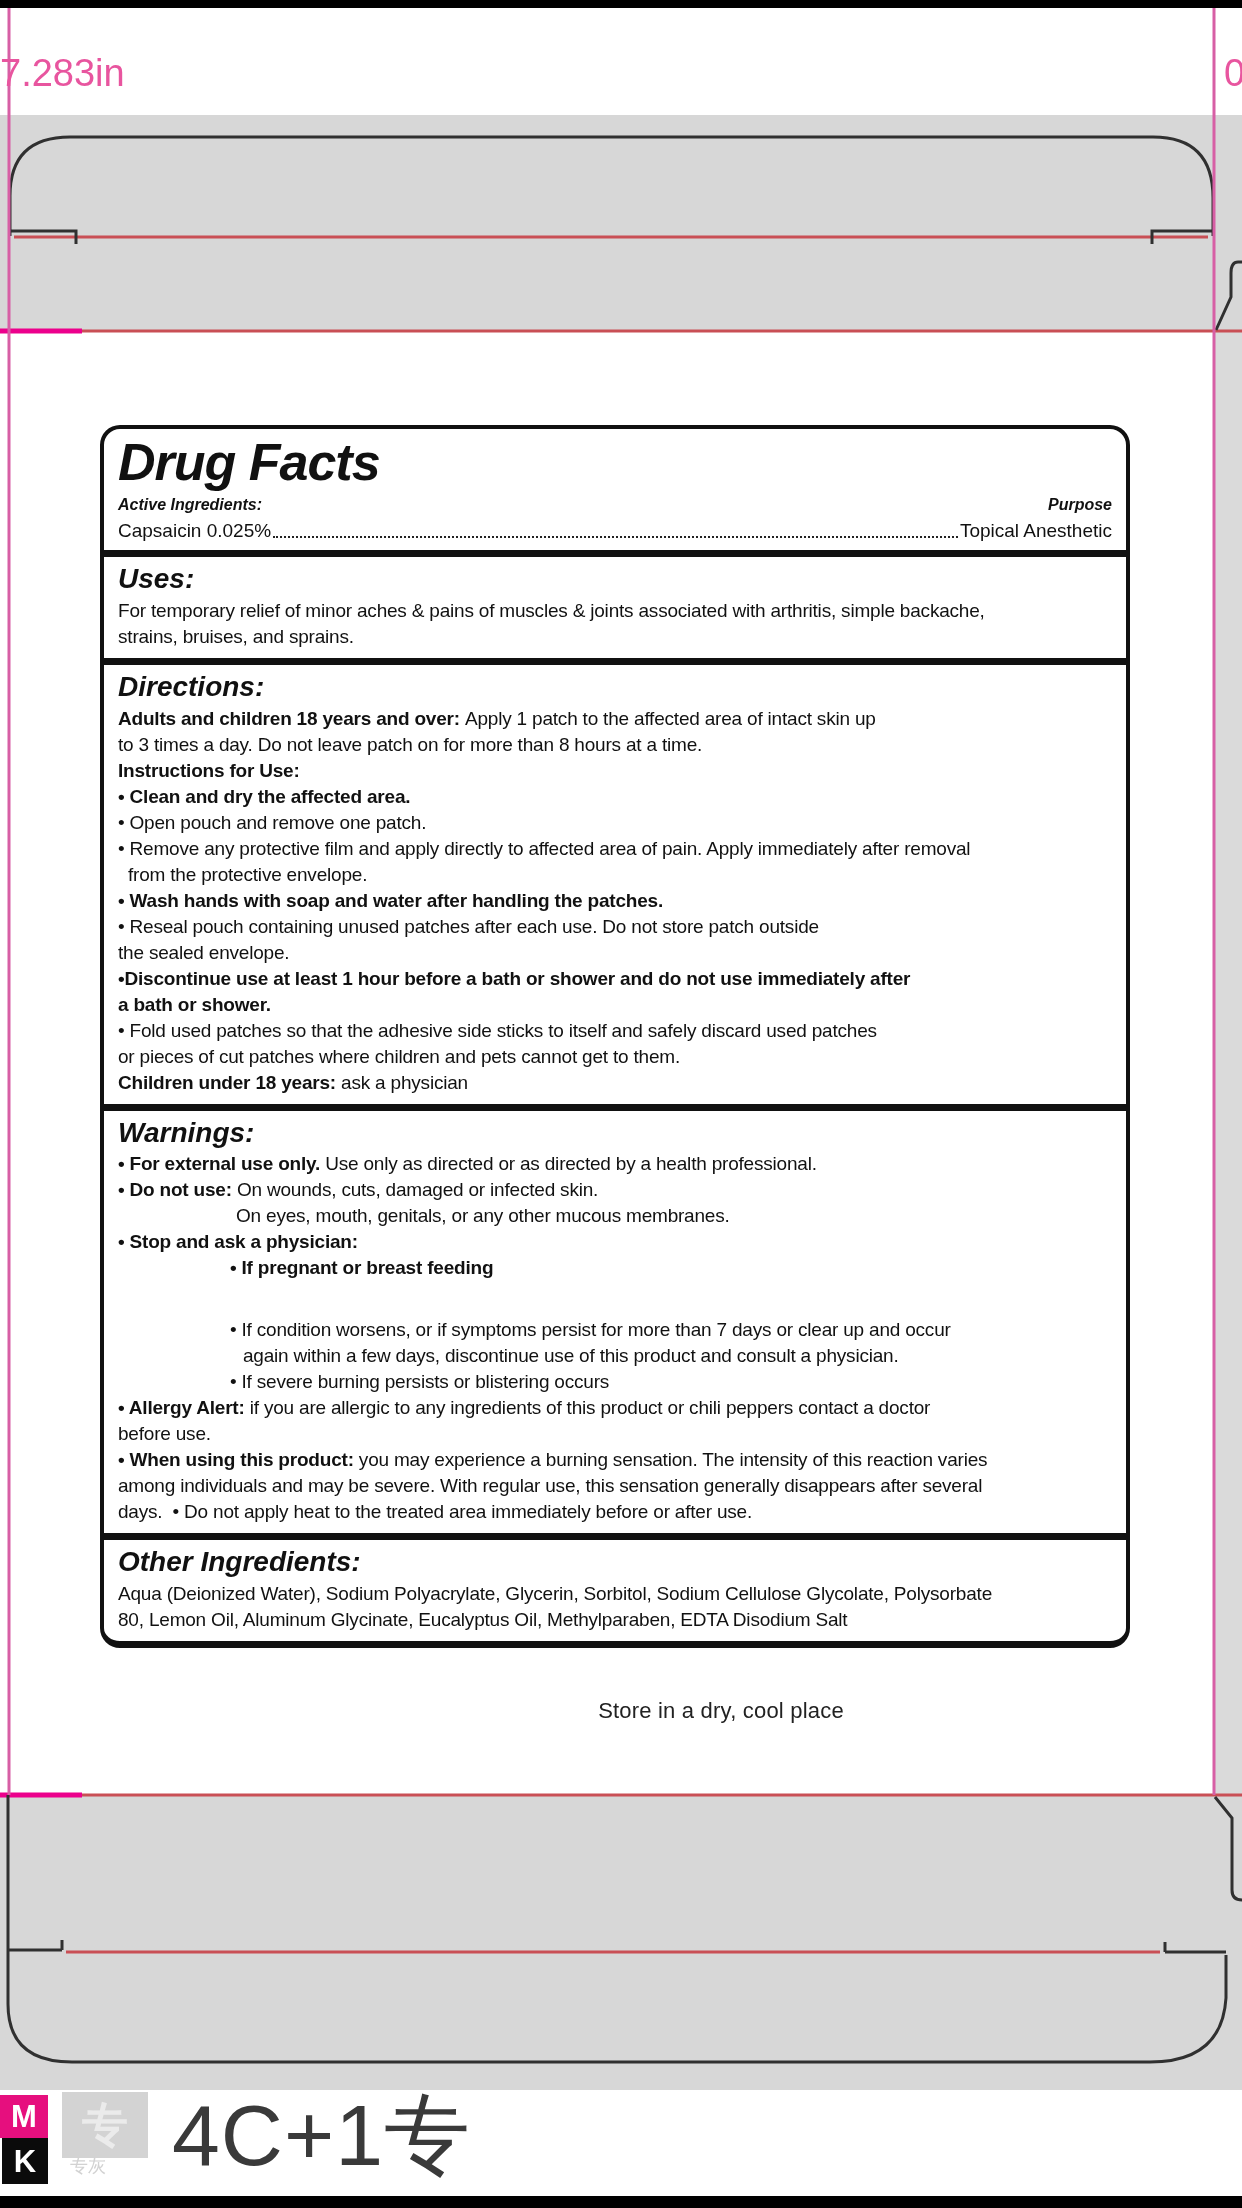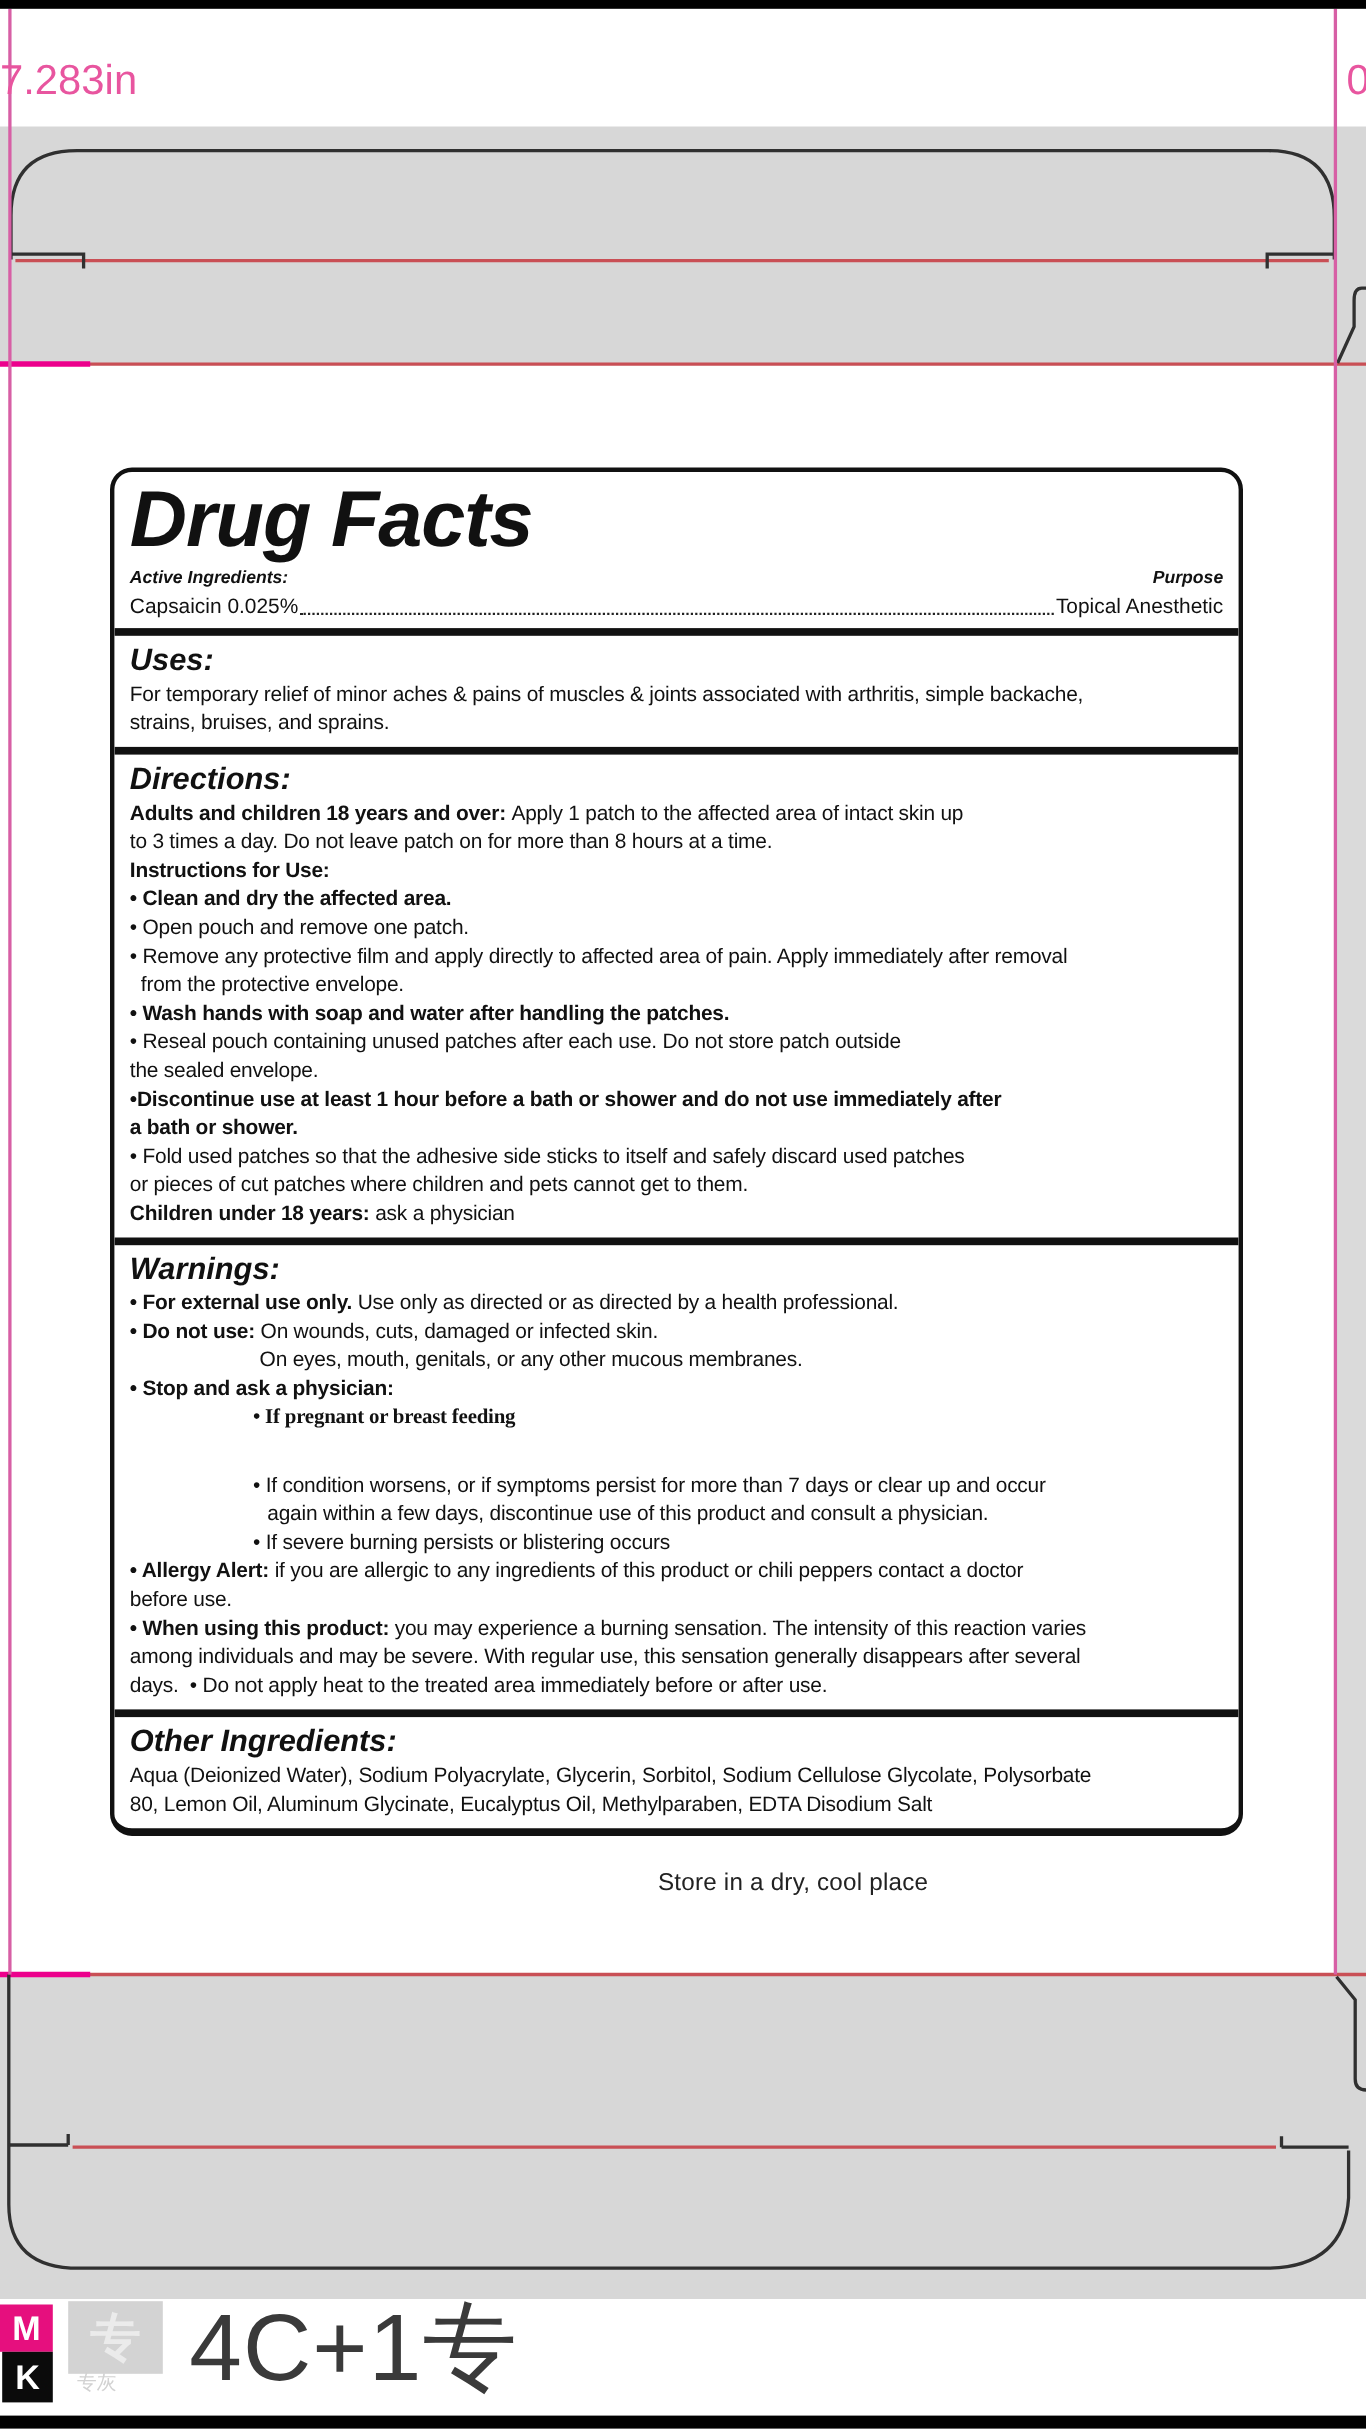--- a/index.html
+++ b/index.html
@@ -27,21 +27,21 @@
     left:100px;top:425px;width:1022px;
     background:#fff;
     border:4px solid #111;
     border-bottom-width:7px;
     border-radius:20px;
     z-index:3;
     overflow:hidden;
   }
   .panel-header{padding:6px 14px 8px 14px;}
   .panel-title{
-    font-size:72px;font-weight:bold;font-style:italic;
+    font-size:52px;font-weight:bold;font-style:italic;
     letter-spacing:-1px;line-height:1.05;
   }
   .ai-row{display:flex;justify-content:space-between;align-items:flex-end;margin-top:6px;}
   .ai-heading,.purpose-heading{font-size:16px;font-weight:bold;font-style:italic;}
   .leader-row{display:flex;align-items:flex-end;font-size:19px;margin-top:6px;line-height:1.2;}
   .leader-fill{flex:1;border-bottom:2.5px dotted #222;margin:0 2px 4px 2px;height:1px;}
   .divider{height:7px;background:#111;}
   .section{padding:5px 14px 8px 14px;}
   .sec-heading{font-size:28px;font-weight:bold;font-style:italic;line-height:1.2;margin-bottom:2px;}
   .sec-line{font-size:19px;line-height:26px;white-space:pre;letter-spacing:-0.2px;}
@@ -134,21 +134,21 @@
         <div class="sec-line"><span>or pieces of cut patches where children and pets cannot get to them.</span></div>
         <div class="sec-line"><b>Children under 18 years: </b><span>ask a physician</span></div>
       </div>
       <div class="divider"></div>
       <div class="section">
         <div class="sec-heading">Warnings:</div>
         <div class="sec-line"><b>• For external use only. </b><span>Use only as directed or as directed by a health professional.</span></div>
         <div class="sec-line"><b>• Do not use: </b><span>On wounds, cuts, damaged or infected skin.</span></div>
         <div class="sec-line" style="padding-left: 118px;"><span>On eyes, mouth, genitals, or any other mucous membranes.</span></div>
         <div class="sec-line"><b>• Stop and ask a physician:</b></div>
-        <div class="sec-line" style="padding-left: 112px; font-family: Liberation Serif, serif;"><b>• If pregnant or breast feeding</b></div>
+        <div class="sec-line" style="padding-left: 112px;"><b>• If pregnant or breast feeding</b></div>
         <div class="sec-line" style="padding-left: 112px; margin-top: 36px;"><span>• If condition worsens, or if symptoms persist for more than 7 days or clear up and occur</span></div>
         <div class="sec-line" style="padding-left: 125px;"><span>again within a few days, discontinue use of this product and consult a physician.</span></div>
         <div class="sec-line" style="padding-left: 112px;"><span>• If severe burning persists or blistering occurs</span></div>
         <div class="sec-line"><b>• Allergy Alert: </b><span>if you are allergic to any ingredients of this product or chili peppers contact a doctor</span></div>
         <div class="sec-line"><span>before use.</span></div>
         <div class="sec-line"><b>• When using this product: </b><span>you may experience a burning sensation. The intensity of this reaction varies</span></div>
         <div class="sec-line"><span>among individuals and may be severe. With regular use, this sensation generally disappears after several</span></div>
         <div class="sec-line"><span>days.  • Do not apply heat to the treated area immediately before or after use.</span></div>
       </div>
       <div class="divider"></div>

